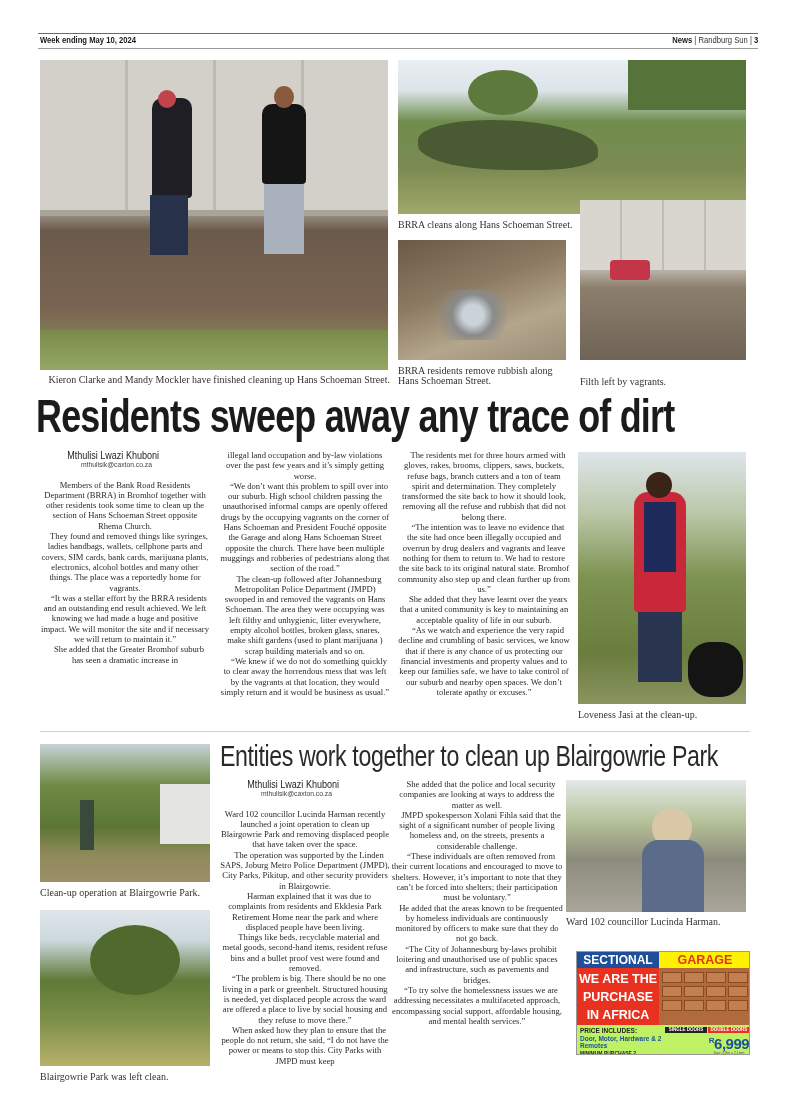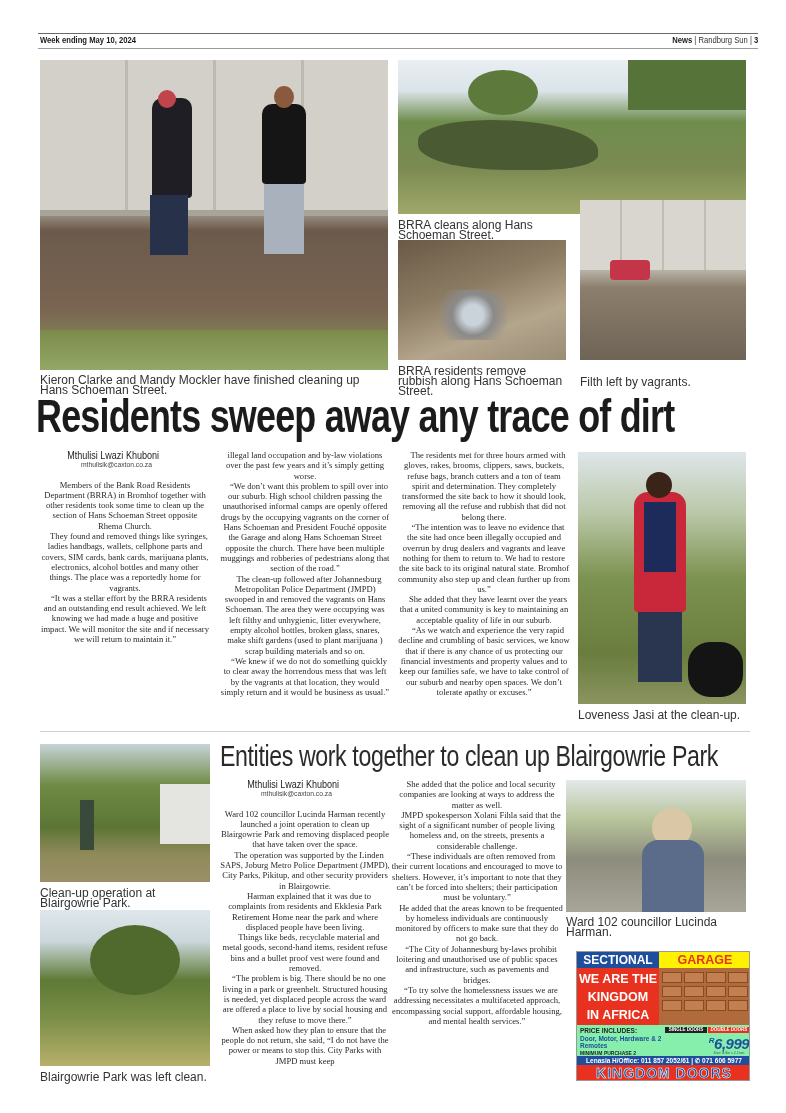--- a/index.html
+++ b/index.html
@@ -9,37 +9,37 @@
   .abs { position: absolute; }
 
   
   .header-bar { left: 38px; top: 33px; width: 720px; height: 16px; border-top: 1.5px solid #6a6a6a; border-bottom: 1px solid #9a9a9a; }
   .header-left { left: 40px; top: 35px; font-family: "Liberation Sans", sans-serif; font-size: 9px; font-weight: bold; color: #1a1a1a; transform: scaleX(0.85); transform-origin: left; }
   .header-right { right: 28px; top: 35px; font-family: "Liberation Sans", sans-serif; font-size: 9px; color: #333; transform: scaleX(0.85); transform-origin: right; white-space: nowrap; }
   .header-right b { color: #1a1a1a; }
 
   
   .photo { position: absolute; overflow: hidden; }
-  .caption { position: absolute; font-family: Liberation Sans, sans-serif; font-size: 12px; color: #333; line-height: 10px; }
+  .caption { position: absolute; font-family: Liberation Serif, serif; font-size: 10px; color: #333; line-height: 10px; }
 
   
   .headline-main { left: 36px; top: 390px; width: 720px; font-family: "Liberation Sans", sans-serif; font-weight: bold; font-size: 46px; color: #1b1b1b; letter-spacing: -1px; transform: scaleX(0.78); transform-origin: left; white-space: nowrap; line-height: 52px; }
   .headline-2 { left: 220px; top: 738px; font-family: "Liberation Sans", sans-serif; font-size: 29px; color: #2a2a2a; transform: scaleX(0.8); transform-origin: left; white-space: nowrap; line-height: 36px; letter-spacing: -0.5px; }
 
   .byline-name { font-family: "Liberation Sans", sans-serif; font-size: 10.5px; color: #222; transform: scaleX(0.86); transform-origin: left; white-space: nowrap; }
   .byline-email { font-family: "Liberation Sans", sans-serif; font-size: 7.5px; color: #444; margin-bottom: 9px; transform: scaleX(0.9); transform-origin: left; white-space: nowrap; }
 
   .col { position: absolute; font-size: 8.6px; line-height: 10.3px; color: #2a2a2a; text-align: center; }
   .col p { margin: 0; }
   .col p.ind { text-indent: 8px; }
 
   .divider { position: absolute; height: 1px; background: #cfcfcf; }
 
   
-  .ad { left: 576px; top: 951px; width: 174px; height: 130px; border: 1px solid #999; background: #86efac; overflow: hidden; }
+  .ad { left: 576px; top: 951px; width: 174px; height: 104px; border: 1px solid #999; background: #bef264; overflow: hidden; }
   .ad-sectional { left: 0; top: 0; width: 82px; height: 16px; background: #1f4f9c; color: #fff; font-family: "Liberation Sans", sans-serif; font-weight: bold; font-size: 12px; line-height: 16px; text-align: center; }
   .ad-red { left: 0; top: 16px; width: 82px; height: 57px; background: #e8321f; color: #fff; font-family: "Liberation Sans", sans-serif; font-weight: bold; font-size: 12.5px; line-height: 18px; text-align: center; padding-top: 2px; }
   .ad-garage { left: 82px; top: 0; width: 92px; height: 16px; background: #fff200; color: #e8321f; font-family: "Liberation Sans", sans-serif; font-weight: bold; font-size: 12.5px; line-height: 16px; text-align: center; transform-origin: left; }
   .ad-door { left: 82px; top: 16px; width: 92px; height: 57px; background: #b06a3c; }
   .ad-panel { position: absolute; width: 20px; height: 11px; border: 1px solid #8a4b22; background: #c27f4f; }
   .ad-includes { left: 3px; top: 75px; width: 82px; font-family: "Liberation Sans", sans-serif; font-size: 6.5px; line-height: 7.5px; }
   .ad-includes .t { font-weight: bold; color: #222; }
   .ad-includes .b { font-weight: bold; color: #1f4f9c; }
   .ad-includes .m { font-weight: bold; color: #222; font-size: 5px; }
   .ad-price { top: 75px; width: 42px; height: 27px; text-align: center; font-family: "Liberation Sans", sans-serif; }
@@ -60,21 +60,21 @@
   <div style="position:absolute;left:0;top:0;width:348px;height:150px;background:repeating-linear-gradient(90deg,#d2d0c9 0 85px,#bdbab2 85px 88px);"></div>
   <div style="position:absolute;left:0;top:150px;width:348px;height:6px;background:#a8a49a;"></div>
   <div style="position:absolute;left:0;top:270px;width:348px;height:40px;background:linear-gradient(180deg,#7b8a4a,#93a866);"></div>
   <div style="position:absolute;left:112px;top:38px;width:40px;height:100px;background:#1e1e24;border-radius:10px 10px 4px 4px;"></div>
   <div style="position:absolute;left:118px;top:30px;width:18px;height:18px;border-radius:50%;background:#c0444c;"></div>
   <div style="position:absolute;left:110px;top:135px;width:38px;height:60px;background:#27324a;"></div>
   <div style="position:absolute;left:222px;top:44px;width:44px;height:80px;background:#151515;border-radius:10px 10px 4px 4px;"></div>
   <div style="position:absolute;left:234px;top:26px;width:20px;height:22px;border-radius:50%;background:#8a5a3e;"></div>
   <div style="position:absolute;left:224px;top:124px;width:40px;height:70px;background:#a9b2bc;"></div>
 </div>
-<div class="caption" style="left:40px;top:375px;width:350px;">Kieron Clarke and Mandy Mockler have finished cleaning up Hans Schoeman Street.</div>
+<div class="caption" style="left:40px;top:375px;width:350px;text-align:right;">Kieron Clarke and Mandy Mockler have finished cleaning up Hans Schoeman Street.</div>
 
 <div class="photo" style="left:398px;top:60px;width:348px;height:154px;background:linear-gradient(180deg,#e9eef2 0%,#dbe4e9 20%,#6f8d4d 40%,#7b8a52 70%,#a0a86a 100%);">
   <div style="position:absolute;left:70px;top:10px;width:70px;height:45px;border-radius:50%;background:#5d7a3c;"></div>
   <div style="position:absolute;left:230px;top:0;width:118px;height:50px;background:#56733a;"></div>
   <div style="position:absolute;left:20px;top:60px;width:180px;height:50px;background:#4a5a32;border-radius:40% 60% 30% 50%;"></div>
 </div>
 <div class="caption" style="left:398px;top:220px;width:190px;">BRRA cleans along Hans Schoeman Street.</div>
 
 <div class="photo" style="left:398px;top:240px;width:168px;height:120px;background:linear-gradient(160deg,#6a5a46 0%,#8c7b63 40%,#b4a58d 70%,#9a8d75 100%);">
   <div style="position:absolute;left:30px;top:50px;width:90px;height:50px;background:radial-gradient(circle,#c9d3d9 0 20%,#8a8a8a 40%,transparent 70%);"></div>
@@ -88,20 +88,21 @@
 <div class="caption" style="left:580px;top:377px;width:166px;">Filth left by vagrants.</div>
 
 <div class="abs headline-main">Residents sweep away any trace of dirt</div>
 
 <div class="col" style="left:40px;top:450px;width:170px;">
   <div class="byline-name">Mthulisi Lwazi Khuboni</div>
   <div class="byline-email">mthulisik@caxton.co.za</div>
   <p>Members of the Bank Road Residents Department (BRRA) in Bromhof together with other residents took some time to clean up the section of Hans Schoeman Street opposite Rhema Church.</p>
   <p class="ind">They found and removed things like syringes, ladies handbags, wallets, cellphone parts and covers, SIM cards, bank cards, marijuana plants, electronics, alcohol bottles and many other things. The place was a reportedly home for vagrants.</p>
   <p class="ind">“It was a stellar effort by the BRRA residents and an outstanding end result achieved. We left knowing we had made a huge and positive impact. We will monitor the site and if necessary we will return to maintain it.”</p>
+  <p class="ind">She added that the Greater Bromhof suburb has seen a dramatic increase in</p>
 </div>
 <div class="col" style="left:220px;top:450px;width:170px;">
   <p>illegal land occupation and by-law violations over the past few years and it’s simply getting worse.</p>
   <p class="ind">“We don’t want this problem to spill over into our suburb. High school children passing the unauthorised informal camps are openly offered drugs by the occupying vagrants on the corner of Hans Schoeman and President Fouché opposite the Garage and along Hans Schoeman Street opposite the church. There have been multiple muggings and robberies of pedestrians along that section of the road.”</p>
   <p class="ind">The clean-up followed after Johannesburg Metropolitan Police Department (JMPD) swooped in and removed the vagrants on Hans Schoeman. The area they were occupying was left filthy and unhygienic, litter everywhere, empty alcohol bottles, broken glass, snares, make shift gardens (used to plant marijuana ) scrap building materials and so on.</p>
   <p class="ind">“We knew if we do not do something quickly to clear away the horrendous mess that was left by the vagrants at that location, they would simply return and it would be business as usual.”</p>
 </div>
 <div class="col" style="left:398px;top:450px;width:172px;">
   <p class="ind">The residents met for three hours armed with gloves, rakes, brooms, clippers, saws, buckets, refuse bags, branch cutters and a ton of team spirit and determination. They completely transformed the site back to how it should look, removing all the refuse and rubbish that did not belong there.</p>
   <p class="ind">“The intention was to leave no evidence that the site had once been illegally occupied and overrun by drug dealers and vagrants and leave nothing for them to return to. We had to restore the site back to its original natural state. Bromhof community also step up and clean further up from us.”</p>
@@ -156,21 +157,21 @@
   <div style="position:absolute;left:86px;top:28px;width:40px;height:40px;border-radius:50%;background:#d9c7a6;"></div>
   <div style="position:absolute;left:76px;top:60px;width:62px;height:72px;background:#5a6c8a;border-radius:16px 16px 0 0;"></div>
 </div>
 <div class="caption" style="left:566px;top:917px;width:180px;">Ward 102 councillor Lucinda Harman.</div>
 
 <div class="abs ad">
   <div class="abs ad-sectional">SECTIONAL</div>
   <div class="abs ad-garage">GARAGE DOORS</div>
   <div class="abs ad-red">
     <div>WE ARE THE</div>
-    <div>KINGDOM</div>
+    <div>PURCHASE</div>
     <div>IN AFRICA</div>
   </div>
   <div class="abs ad-door">
     <div class="ad-panel" style="left:3px;top:4px;"></div>
       <div class="ad-panel" style="left:25px;top:4px;"></div>
       <div class="ad-panel" style="left:47px;top:4px;"></div>
       <div class="ad-panel" style="left:69px;top:4px;"></div>
     <div class="ad-panel" style="left:3px;top:18px;"></div>
       <div class="ad-panel" style="left:25px;top:18px;"></div>
       <div class="ad-panel" style="left:47px;top:18px;"></div>
@@ -183,20 +184,20 @@
   <div class="abs ad-includes">
     <div class="t">PRICE INCLUDES:</div>
     <div class="b">Door, Motor, Hardware &amp; 2 Remotes</div>
     <div class="m">MINIMUM PURCHASE 2</div>
   </div>
   <div class="abs ad-price" style="left:88px;">
     <div class="lbl" style="background:#222222;">SINGLE DOORS</div>
     <div class="amt" style="color:#e8321f;margin-top:20px;"><sup style="font-size:8px;">R</sup><span>4,999</span></div>
     <div class="sz">Size: 2.5mm x 2.1mm</div>
   </div>
-  <div class="abs ad-price" style="left:131px;font-style:italic;">
+  <div class="abs ad-price" style="left:131px;">
     <div class="lbl" style="background:#e8321f;">DOUBLE DOORS</div>
     <div class="amt" style="color:#1f4f9c;"><sup style="font-size:8px;">R</sup><span>6,999</span></div>
     <div class="sz">Size: 4.8m x 2.1mm</div>
   </div>
   <div class="abs ad-phone">Lenasia H/Office: 011 857 2052/61 | ✆ 071 606 5977</div>
   <div class="abs ad-brand">KINGDOM DOORS</div>
 </div>
 
 </body></html>

